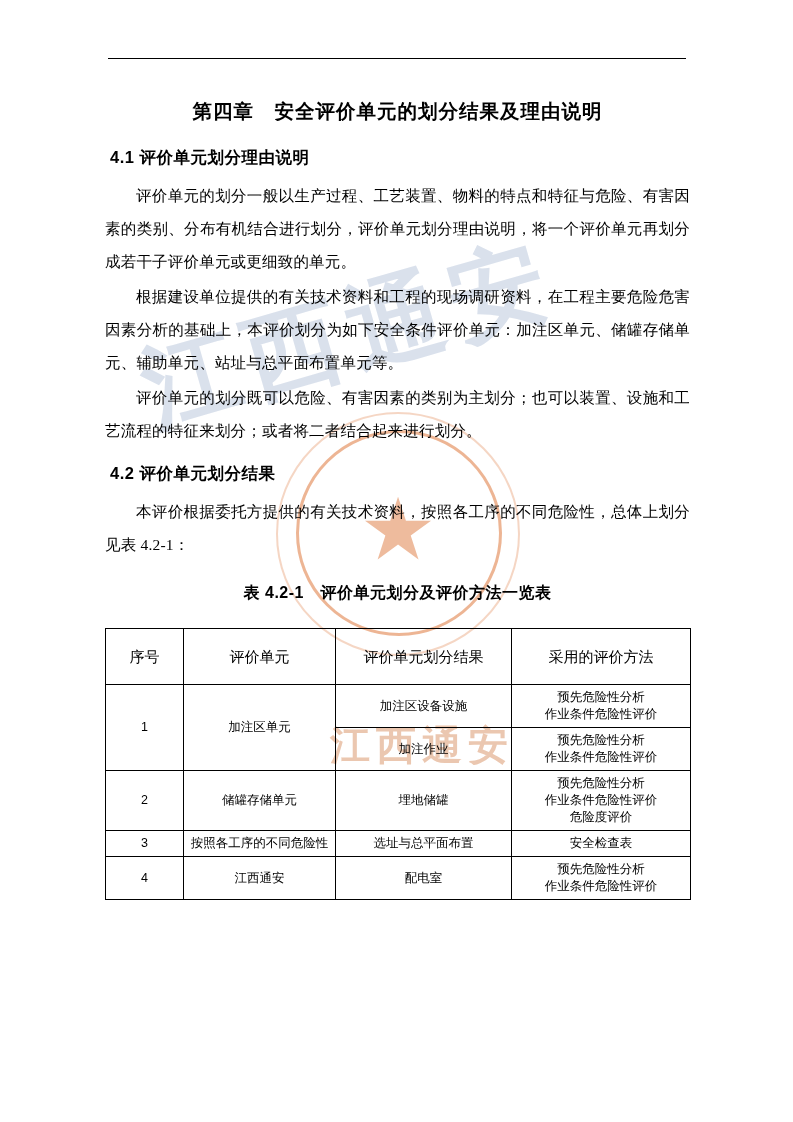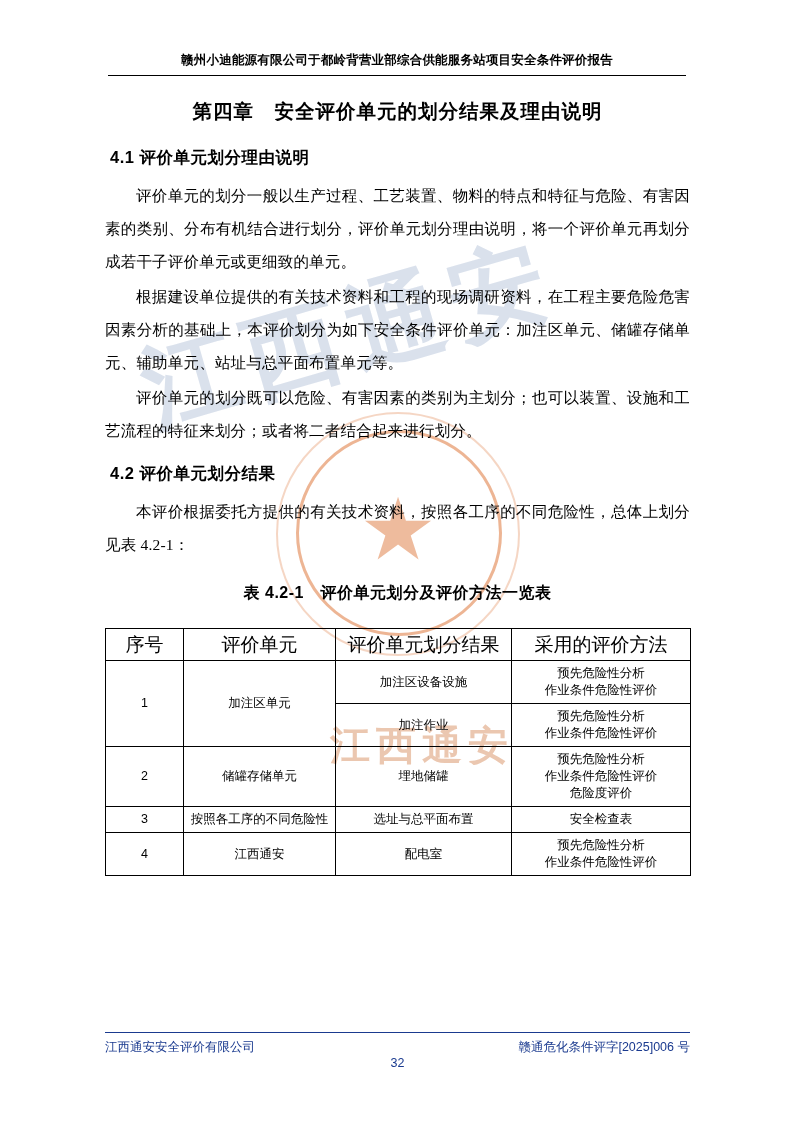--- a/index.html
+++ b/index.html
@@ -155,22 +155,22 @@
     border: 1px solid #000;
     text-align: center;
     vertical-align: middle;
     font-size: 12.5px;
     font-family: "Liberation Sans", sans-serif;
     padding: 4px 2px;
     line-height: 17px;
   }
   table.unit-table th {
     font-weight: normal;
-    font-size: 19px;
-    padding: 7px 2px;
+    font-size: 15px;
+    padding: 19px 2px;
   }
   td.num {
     font-size: 12px;
   }
   td.unit-name {
     font-size: 13px;
   }
   .col1 { width: 78px; }
   .col2 { width: 152px; }
   .col3 { width: 176px; }
@@ -212,21 +212,20 @@
 
   <div class="watermark-layer">
     <div class="wm-arc"></div>
     <div class="wm-ring"></div>
     <div class="wm-star">★</div>
     <div class="wm-text-big wm-main">江西通安</div>
     <div class="wm-text-big wm-second">江西通安</div>
   </div>
 
   <div class="header">
-    <div class="header-text">赣州小迪能源有限公司于都岭背营业部综合供能服务站项目安全条件评价报告</div>
     <div class="header-rule"></div>
   </div>
 
   <div class="content">
 
     <div class="chapter-title">第四章　安全评价单元的划分结果及理由说明</div>
 
     <div class="section-title">4.1  评价单元划分理由说明</div>
     <p class="para">评价单元的划分一般以生产过程、工艺装置、物料的特点和特征与危险、有害因素的类别、分布有机结合进行划分，评价单元划分理由说明，将一个评价单元再划分成若干子评价单元或更细致的单元。</p>
     <p class="para">根据建设单位提供的有关技术资料和工程的现场调研资料，在工程主要危险危害因素分析的基础上，本评价划分为如下安全条件评价单元：加注区单元、储罐存储单元、辅助单元、站址与总平面布置单元等。</p>
@@ -283,24 +282,14 @@
           <td class="num">4</td>
           <td class="unit-name">江西通安</td>
           <td>配电室</td>
           <td class="ml">预先危险性分析<br>作业条件危险性评价</td>
         </tr>
       </tbody>
     </table>
 
   </div>
 
-  <div class="footer">
-    <div class="footer-rule"></div>
-    <div class="footer-wrap">
-      <div class="footer-row">
-        <span>江西通安安全评价有限公司</span>
-        <span>赣通危化条件评字[2025]006 号</span>
-      </div>
-      <div class="footer-center">32</div>
-    </div>
-  </div>
 
 </div>
 
 </body></html>

